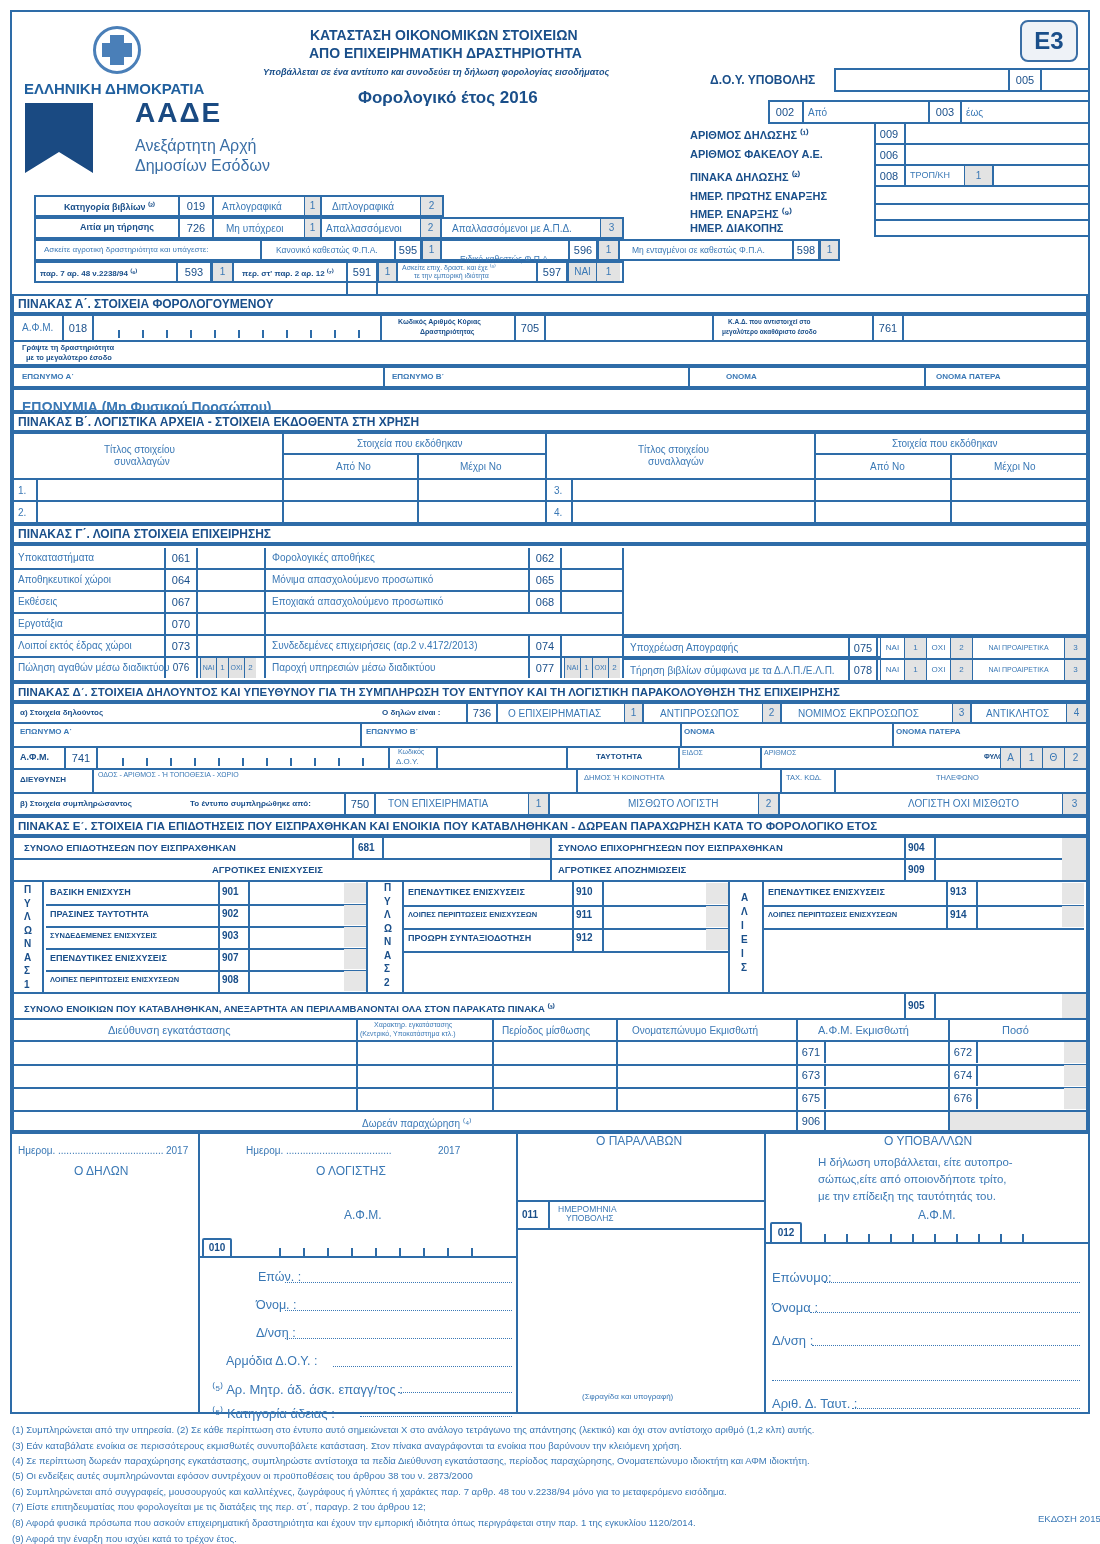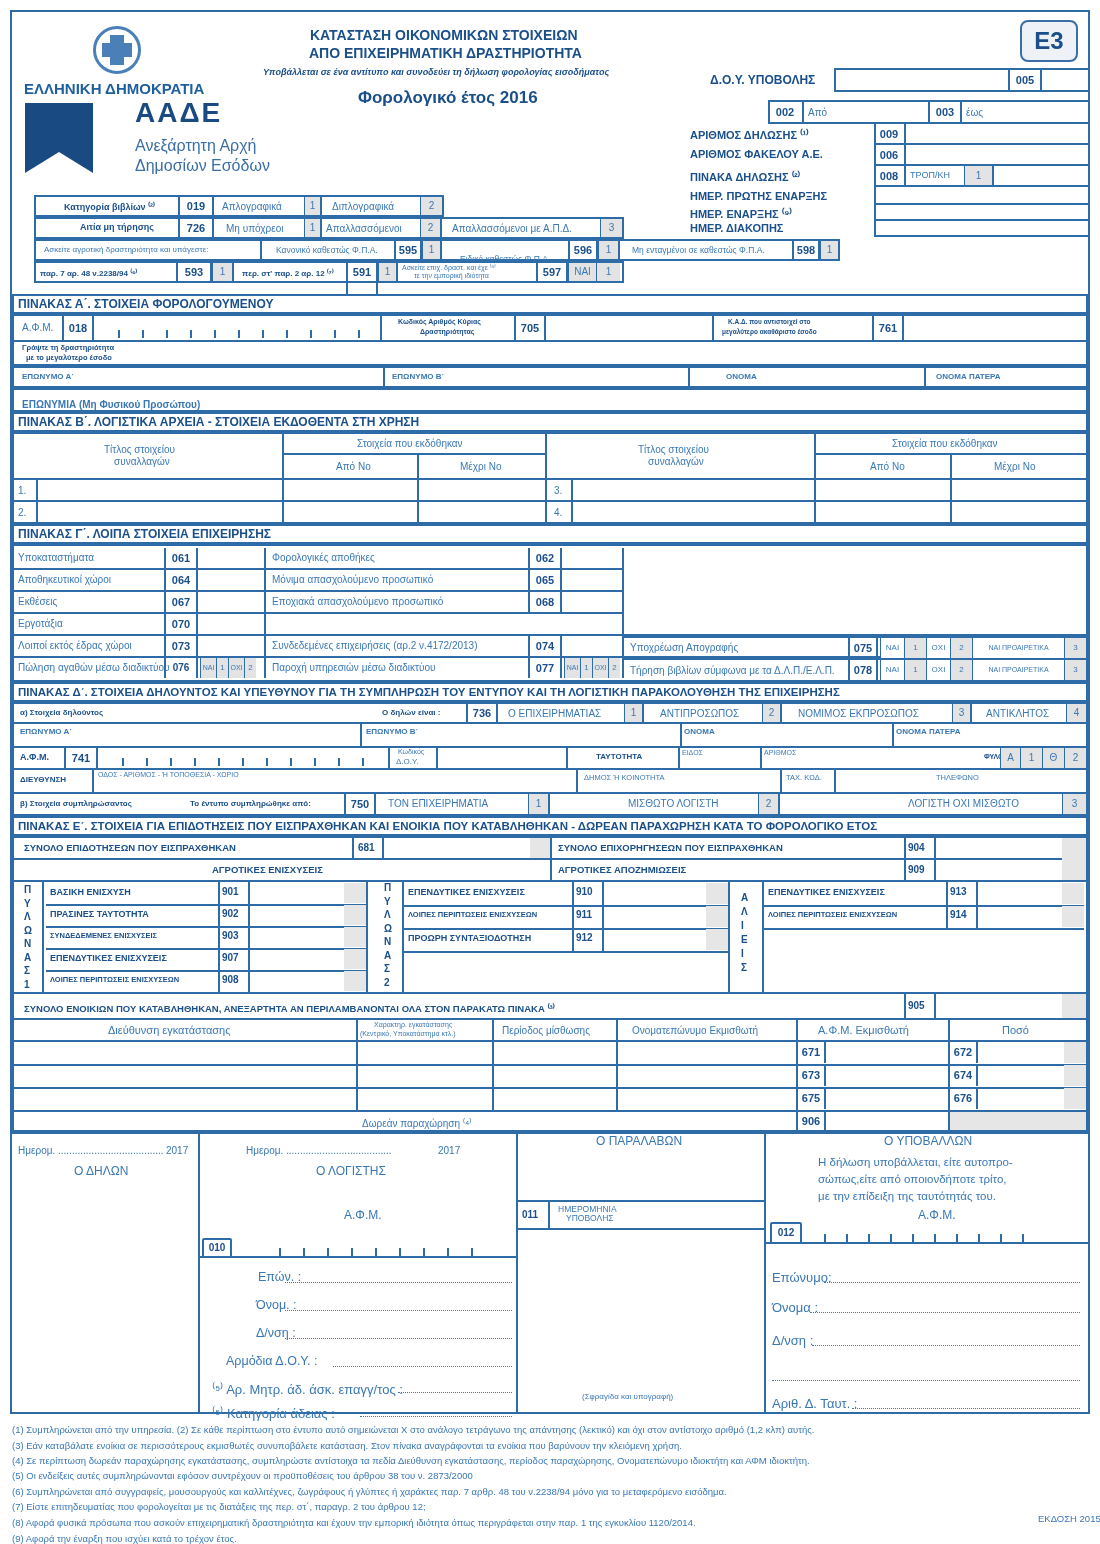--- a/index.html
+++ b/index.html
@@ -2,21 +2,21 @@
 <html><head>
 <meta charset="utf-8">
 <style>
   *{box-sizing:border-box;margin:0;padding:0}
   body{width:1100px;height:1544px;background:#fff;font-family:"Liberation Sans",sans-serif;color:#1f5f9e;position:relative;overflow:hidden}
   .a{position:absolute}
   .box{position:absolute;border:2px solid #2e6ca8}
   .ln{position:absolute;background:#2e6ca8}
   .t{position:absolute;white-space:nowrap;font-size:10px;color:#3a78b5}
   .b{font-weight:bold}
-  .code{position:absolute;font-weight:bold;font-size:11px;color:#1a4f8a;border-left:2px solid #2e6ca8;border-right:2px solid #2e6ca8;text-align:center;line-height:20px}
+  .code{position:absolute;font-weight:normal;font-size:11px;color:#1a4f8a;border-left:2px solid #2e6ca8;border-right:2px solid #2e6ca8;text-align:center;line-height:20px}
   .gray{position:absolute;background:#e3e3e3;border-left:1px solid #2e6ca8;text-align:center;font-size:10px;color:#3a78b5}
   .sec{position:absolute;left:12px;width:1076px;height:20px;border:2px solid #2e6ca8;font-weight:bold;font-size:12px;color:#1a4f8a;padding-left:4px;line-height:16px;background:#fff}
   .shade{position:absolute;background:#e6e6e6}
   .tick{position:absolute;width:2px;height:8px;background:#2e6ca8}
   .dots{position:absolute;border-bottom:1px dotted #3a78b5;height:1px}
   .fn{position:absolute;left:12px;font-size:9.5px;color:#3a78b5;white-space:nowrap}
 </style>
 </head>
 <body>
 
@@ -138,21 +138,21 @@
 <div class="t b" style="left:26px;top:353px;font-size:7.5px;color:#1a4f8a">με το μεγαλύτερο έσοδο</div>
 <div class="box" style="left:12px;top:366px;width:1076px;height:22px"></div>
 <div class="t b" style="left:22px;top:372px;font-size:8px">ΕΠΩΝΥΜΟ Α΄</div>
 <div class="ln" style="left:383px;top:368px;width:2px;height:18px"></div>
 <div class="t b" style="left:392px;top:372px;font-size:8px">ΕΠΩΝΥΜΟ Β΄</div>
 <div class="ln" style="left:688px;top:368px;width:2px;height:18px"></div>
 <div class="t b" style="left:726px;top:372px;font-size:8px">ΟΝΟΜΑ</div>
 <div class="ln" style="left:924px;top:368px;width:2px;height:18px"></div>
 <div class="t b" style="left:936px;top:372px;font-size:8px">ΟΝΟΜΑ ΠΑΤΕΡΑ</div>
 <div class="box" style="left:12px;top:388px;width:1076px;height:24px"></div>
-<div class="t b" style="left:22px;top:399px;font-size:10px">ΕΠΩΝΥΜΙΑ (Μη Φυσικού Προσώπου)</div>
+<div class="t b" style="left:22px;top:399px;font-size:14px">ΕΠΩΝΥΜΙΑ (Μη Φυσικού Προσώπου)</div>
 
 <div class="sec" style="top:412px">ΠΙΝΑΚΑΣ Β΄. ΛΟΓΙΣΤΙΚΑ ΑΡΧΕΙΑ - ΣΤΟΙΧΕΙΑ ΕΚΔΟΘΕΝΤΑ ΣΤΗ ΧΡΗΣΗ</div>
 <div class="box" style="left:12px;top:432px;width:1076px;height:92px"></div>
 <div class="ln" style="left:282px;top:434px;width:2px;height:44px"></div>
 <div class="ln" style="left:545px;top:434px;width:2px;height:88px"></div>
 <div class="ln" style="left:814px;top:434px;width:2px;height:44px"></div>
 <div class="ln" style="left:282px;top:453px;width:263px;height:2px"></div>
 <div class="ln" style="left:814px;top:453px;width:274px;height:2px"></div>
 <div class="ln" style="left:417px;top:455px;width:2px;height:67px"></div>
 <div class="ln" style="left:282px;top:478px;width:2px;height:44px"></div>

